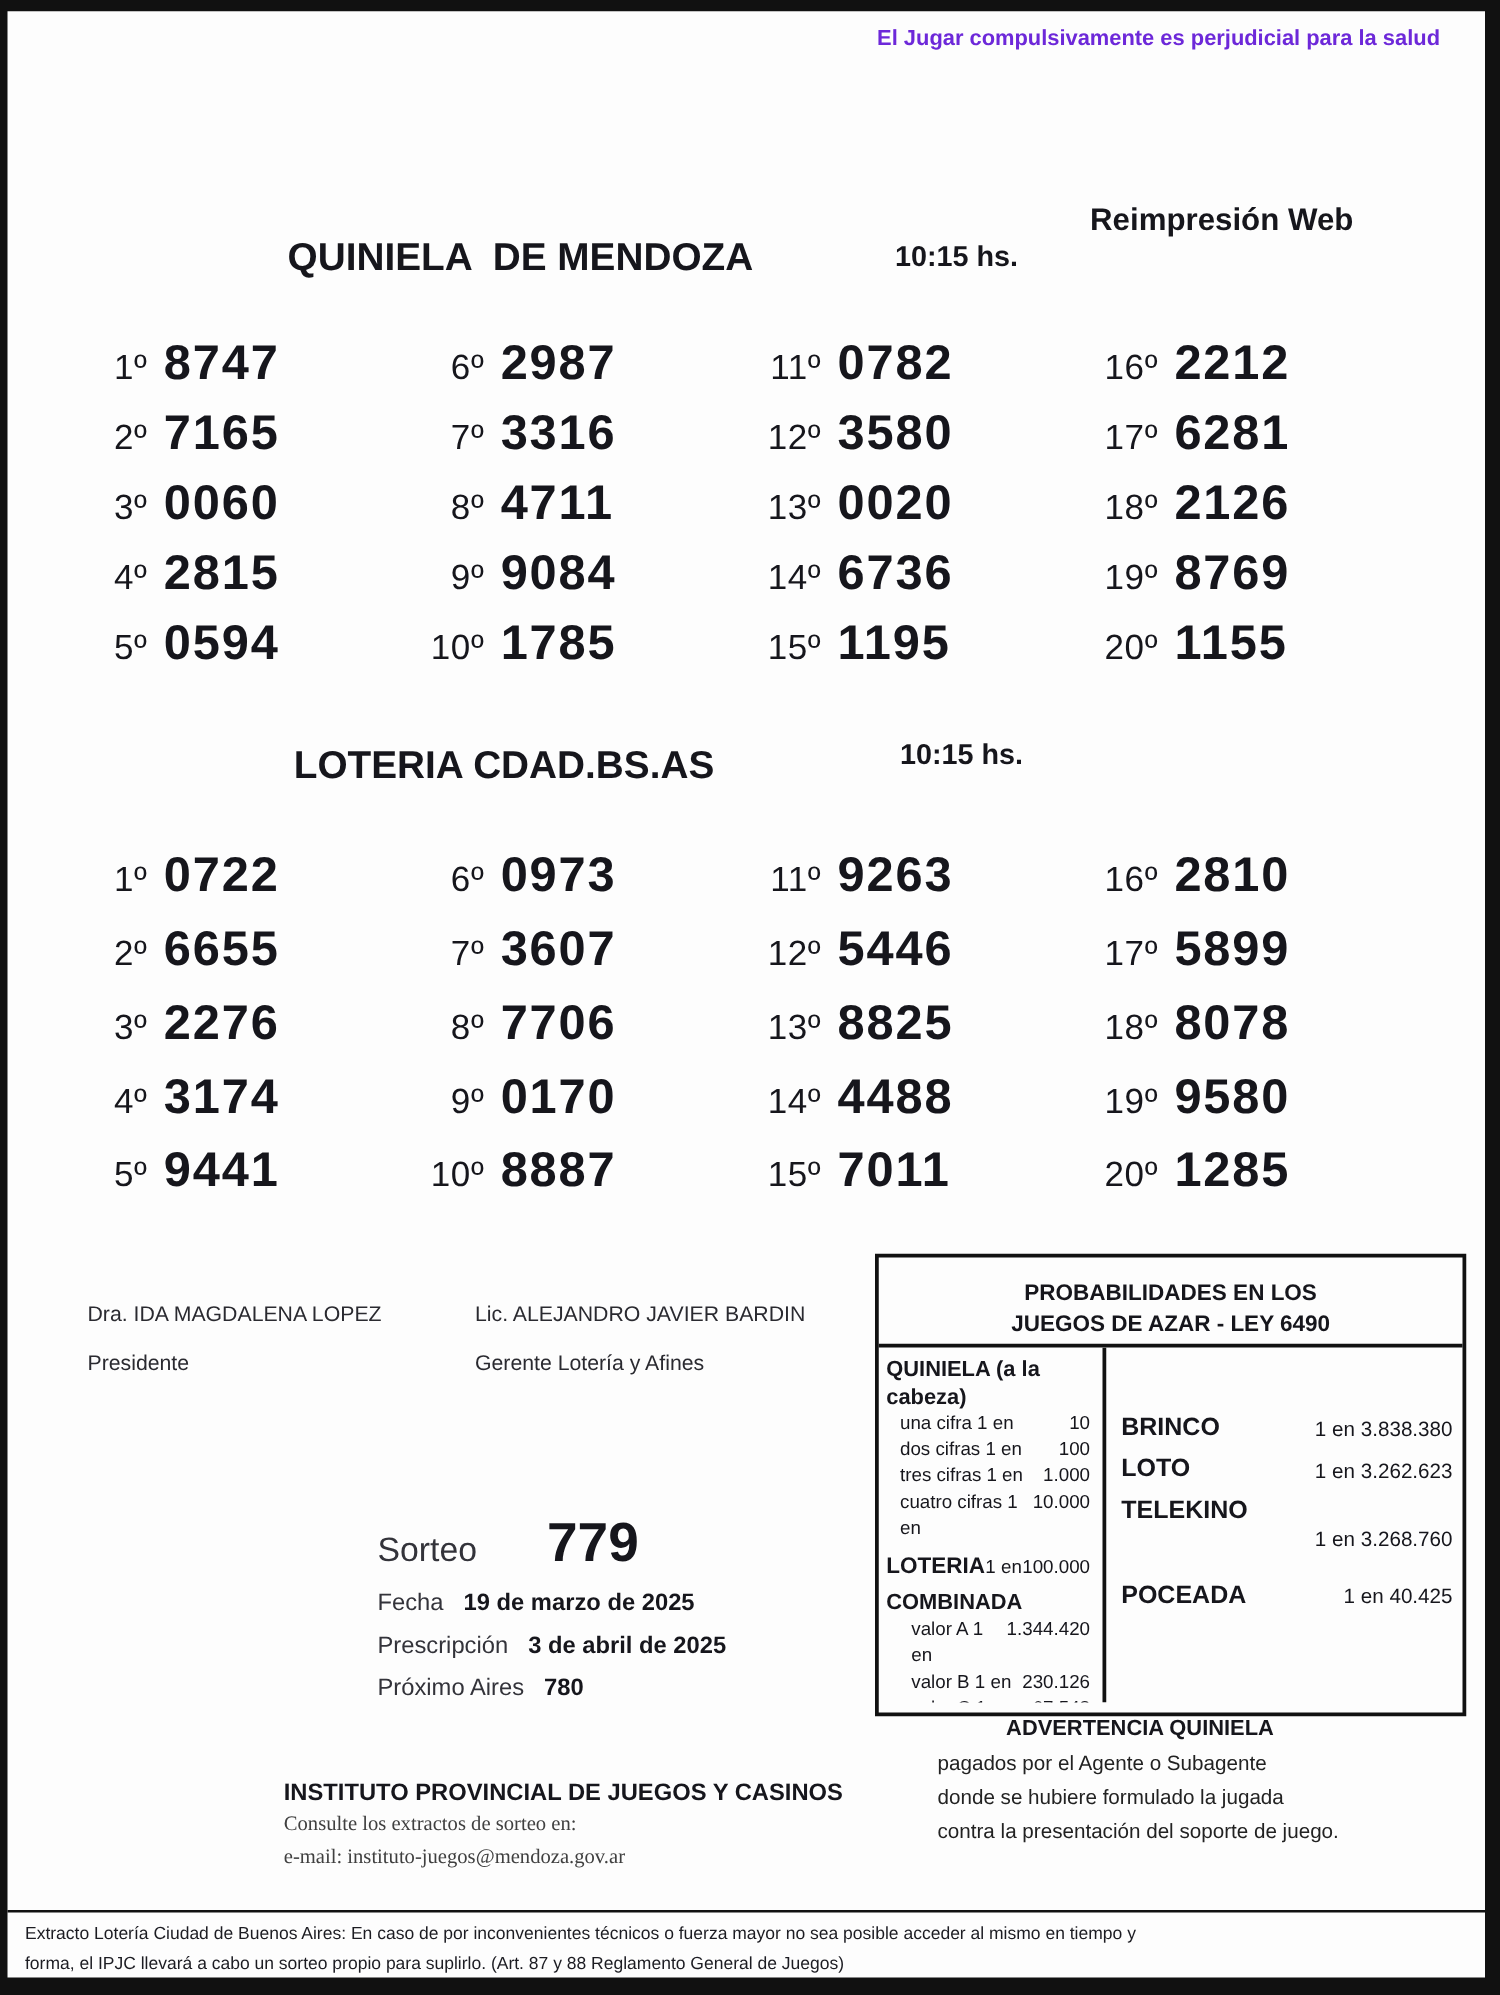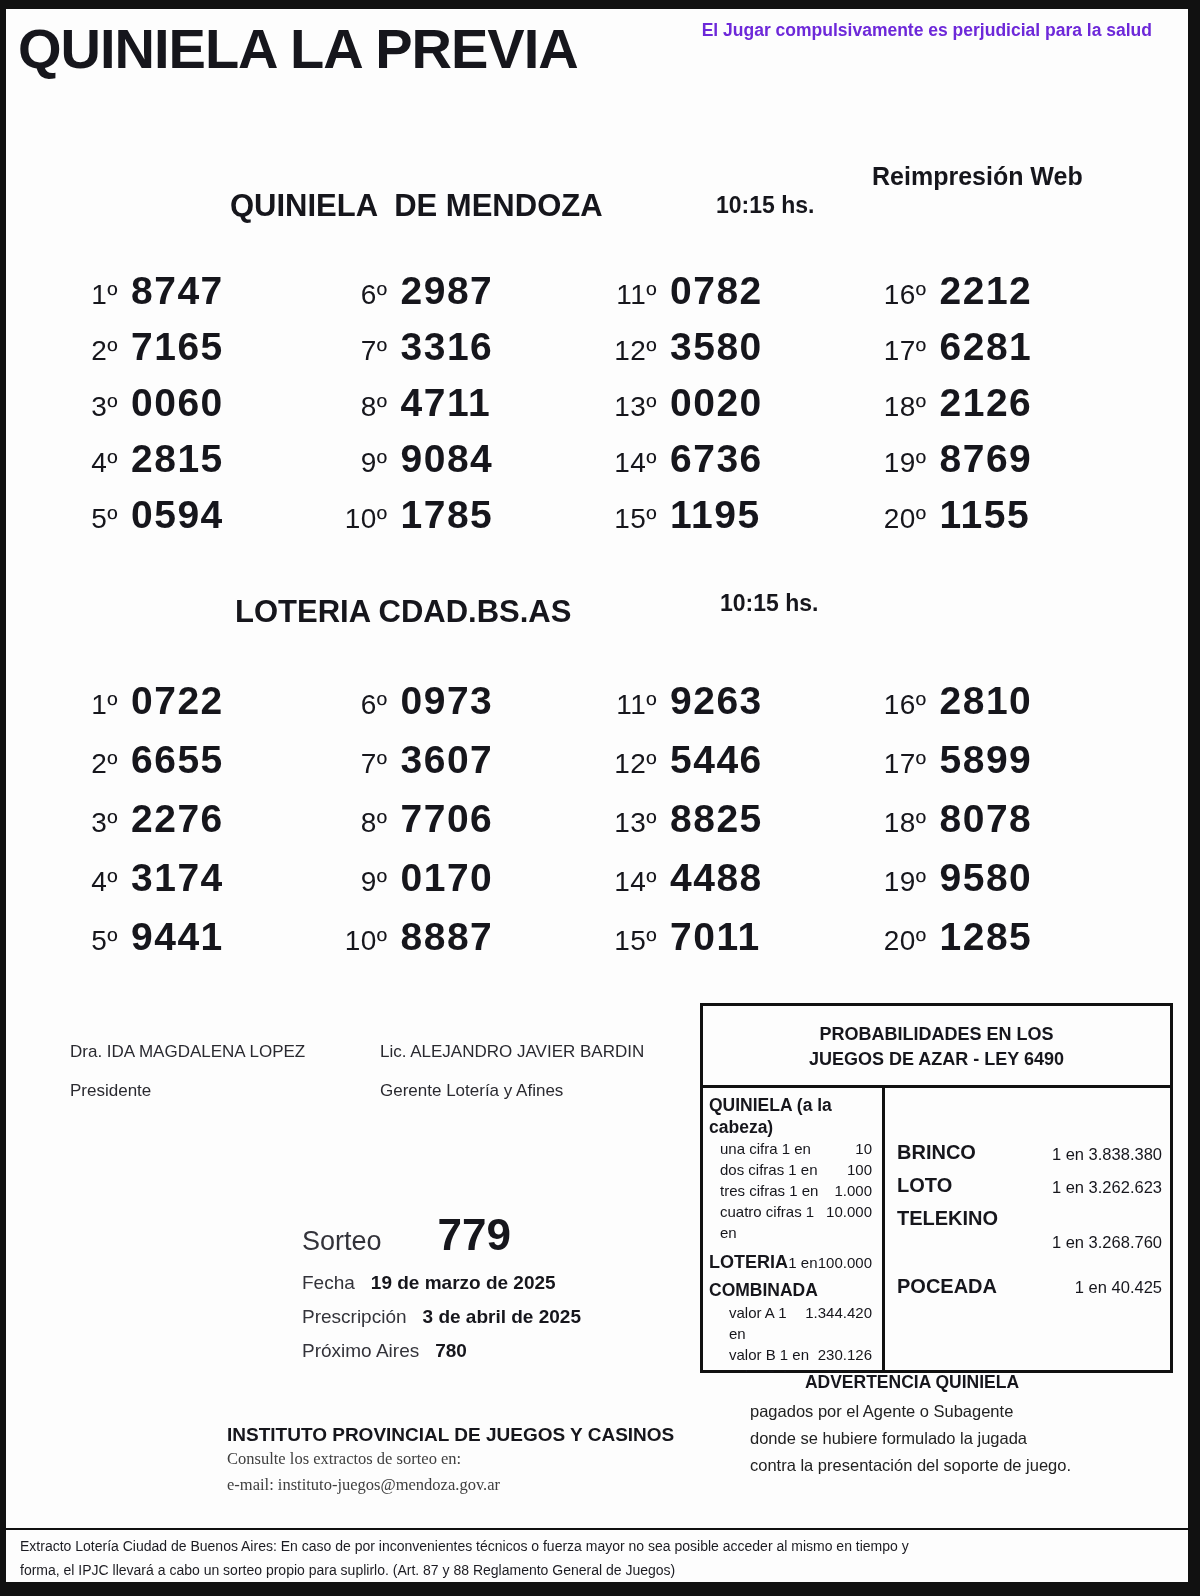--- a/index.html
+++ b/index.html
@@ -37,21 +37,21 @@
 
   
   .official { position:absolute; font-size:17px; color:#2a2a30; }
   .official .o-name { display:block; }
   .official .o-role { display:block; margin-top:19px; }
   #official-1 { left:70px;  top:1042px; }
   #official-2 { left:380px; top:1042px; }
 
   
   #prob-box { position:absolute; left:700px; top:1003px; width:473px; height:370px; border:3px solid #111; background:#fdfdfd; }
-  #prob-head { text-align:center; font-weight:700; font-size:18px; line-height:25px; padding:16px 4px 13px; border-bottom:3px solid #111; }
+  #prob-head { text-align:center; font-weight:700; font-size:18px; line-height:25px; padding:16px 4px 3px; border-bottom:3px solid #111; }
   #prob-body { display:flex; height:284px; overflow:hidden; }
   #prob-left { width:182px; border-right:3px solid #111; padding:6px 10px 0 6px; }
   #prob-right { flex:1; padding:52px 8px 0 12px; }
   .p-hdr { font-weight:700; font-size:17.5px; line-height:22px; }
   .p-row { display:flex; justify-content:space-between; font-size:15px; line-height:21px; }
   .p-row.i1 { padding-left:11px; }
   .p-row.i2 { padding-left:20px; }
   .p-row3 { display:flex; justify-content:space-between; align-items:baseline; line-height:24px; }
   .p-row3 .p-b { font-weight:700; font-size:18px; }
   .p-row3 .p-m, .p-row3 .p-v { font-size:15px; }
@@ -90,21 +90,20 @@
   
   #footer-rule { position:absolute; left:6px; right:12px; top:1528px; border-top:2px solid #111; }
   #footer-text { position:absolute; left:20px; top:1535px; width:1155px; font-size:14px; line-height:23.5px; color:#1c1c22; }
 </style>
 </head>
 <body>
 
 <div id="page">
   <div id="frame"></div>
 
-  <div id="main-title">QUINIELA LA PREVIA</div>
   <div id="health-warning">El Jugar compulsivamente es perjudicial para la salud</div>
   <div id="reimpresion">Reimpresión Web</div>
 
   <div id="mendoza-title" class="draw-title">QUINIELA  DE MENDOZA</div>
   <div id="mendoza-time" class="draw-time">10:15 hs.</div>
 
   <div id="mendoza-grid" class="results">
     <div class="cell">
         <span class="pos">1º</span>
         <span class="num">8747</span>

